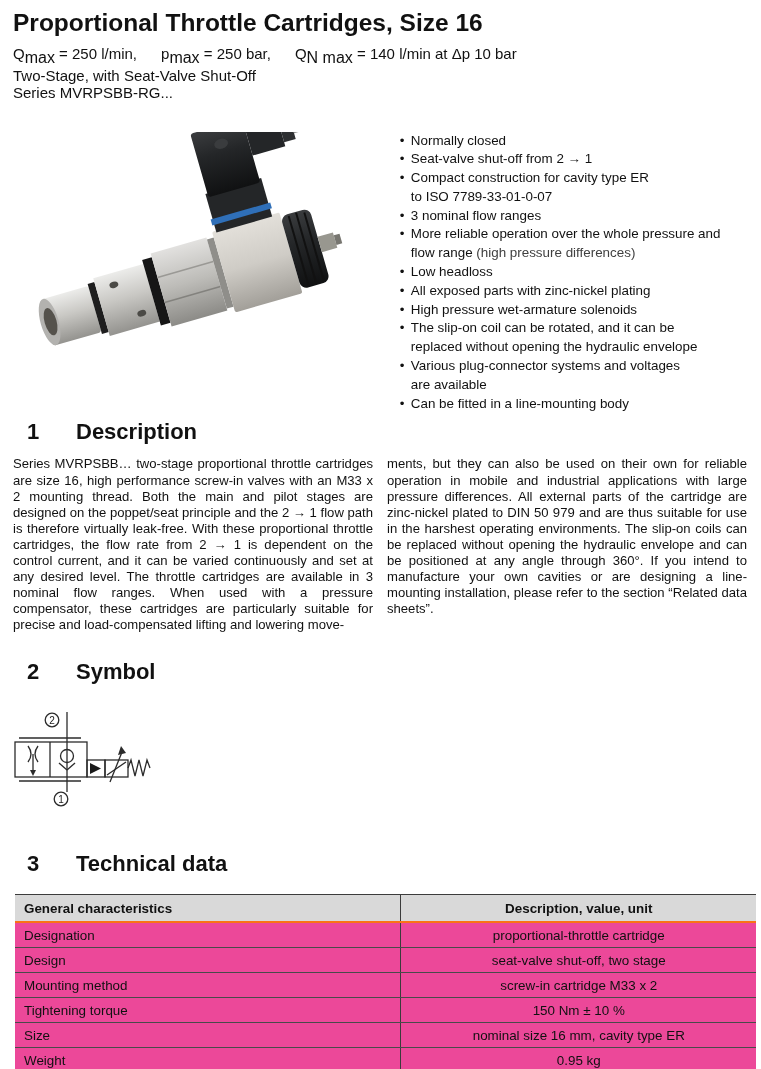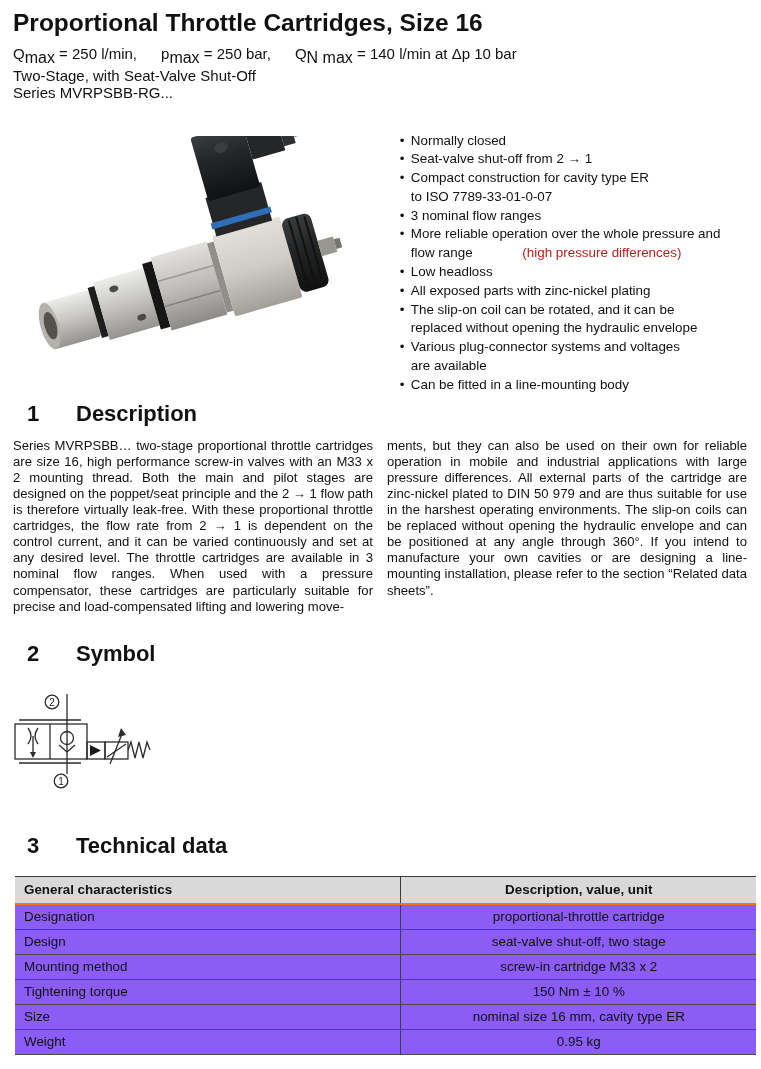--- a/index.html
+++ b/index.html
@@ -7,47 +7,47 @@
     width:761px;height:1069px;box-sizing:border-box;
     background:#ffffff;color:#111;
     padding:8px 14px 0 13px;
     font-family:"Liberation Sans", sans-serif;
     overflow:hidden;
   }
   h1{font-size:24.5px;line-height:30px;margin:0;font-weight:bold;}
   .subtitle{margin-top:7px;font-size:15px;line-height:17.5px;}
   .spec{margin-right:24px;white-space:nowrap;}
   .spec sub{font-size:16px;}
-  .hero{display:flex;margin-top:30px;align-items:center;}
+  .hero{display:flex;margin-top:30px;align-items:flex-start;}
   .photo-wrap{width:389px;}
   .features{width:353px;}
   ul.features-list{list-style:none;margin:0;padding:0;font-size:13.4px;line-height:18.8px;}
   ul.features-list li{padding-left:13px;position:relative;}
   ul.features-list li::before{content:"\2022";position:absolute;left:2px;top:0;}
   .bt{white-space:pre-line;}
-  .bn{color:#b91c1c;margin-left:46px;}
+  .bn{color:#404040;}
   h2{font-size:22px;line-height:21px;margin:14px;font-weight:bold;}
   .hnum{display:inline-block;width:49px;}
   #description-heading{margin-top:8px;}
   .desc-cols{display:flex;gap:14px;}
   .col{width:365px;font-size:13.1px;line-height:16.1px;text-align:justify;}
   #symbol-heading{margin-top:28px;}
   #technical-heading{margin-top:39px;}
   table.tech{border-collapse:collapse;margin-top:20px;width:741px;margin-left:2px;
     font-size:13.4px;table-layout:fixed;}
   table.tech col.c1{width:385px;}
   table.tech col.c2{width:356px;}
   table.tech th{
     background:#d9d9d9;font-weight:bold;text-align:left;
     border-top:1px solid #3c3c3c;border-bottom:2px solid #f97316;
     padding:5px 8px 5px 9px;height:16px;
   }
   table.tech td{
     border-bottom:1px solid #4a4a4a;
-    padding:4.5px 8px 4.5px 9px;height:15px;background:#8b5cf6;
+    padding:4.5px 8px 4.5px 9px;height:15px;background:#ec4899;
   }
   table.tech th + th, table.tech td + td{border-left:1px solid #3c3c3c;text-align:center;}
   table.tech th:first-child, table.tech td:first-child{border-right:1px solid #3c3c3c;}
   .sym-svg text{font-family:"Liberation Sans", sans-serif;}
 </style>
 </head>
 <body>
 
 <div class="page">
 
@@ -131,20 +131,21 @@
       <ul class="features-list">
         <li><span class="bt">Normally closed</span><span class="bn"></span></li>
         <li><span class="bt">Seat-valve shut-off from 2 → 1</span><span class="bn"></span></li>
         <li><span class="bt">Compact construction for cavity type ER
 to ISO 7789-33-01-0-07</span><span class="bn"></span></li>
         <li><span class="bt">3 nominal flow ranges</span><span class="bn"></span></li>
         <li><span class="bt">More reliable operation over the whole pressure and
 flow range </span><span class="bn">(high pressure differences)</span></li>
         <li><span class="bt">Low headloss</span><span class="bn"></span></li>
         <li><span class="bt">All exposed parts with zinc-nickel plating</span><span class="bn"></span></li>
+        <li><span class="bt">High pressure wet-armature solenoids</span><span class="bn"></span></li>
         <li><span class="bt">The slip-on coil can be rotated, and it can be
 replaced without opening the hydraulic envelope</span><span class="bn"></span></li>
         <li><span class="bt">Various plug-connector systems and voltages
 are available</span><span class="bn"></span></li>
         <li><span class="bt">Can be fitted in a line-mounting body</span><span class="bn"></span></li>
       </ul>
     </div>
   </div>
 
   <h2 id="description-heading"><span class="hnum">1</span><span>Description</span></h2>

